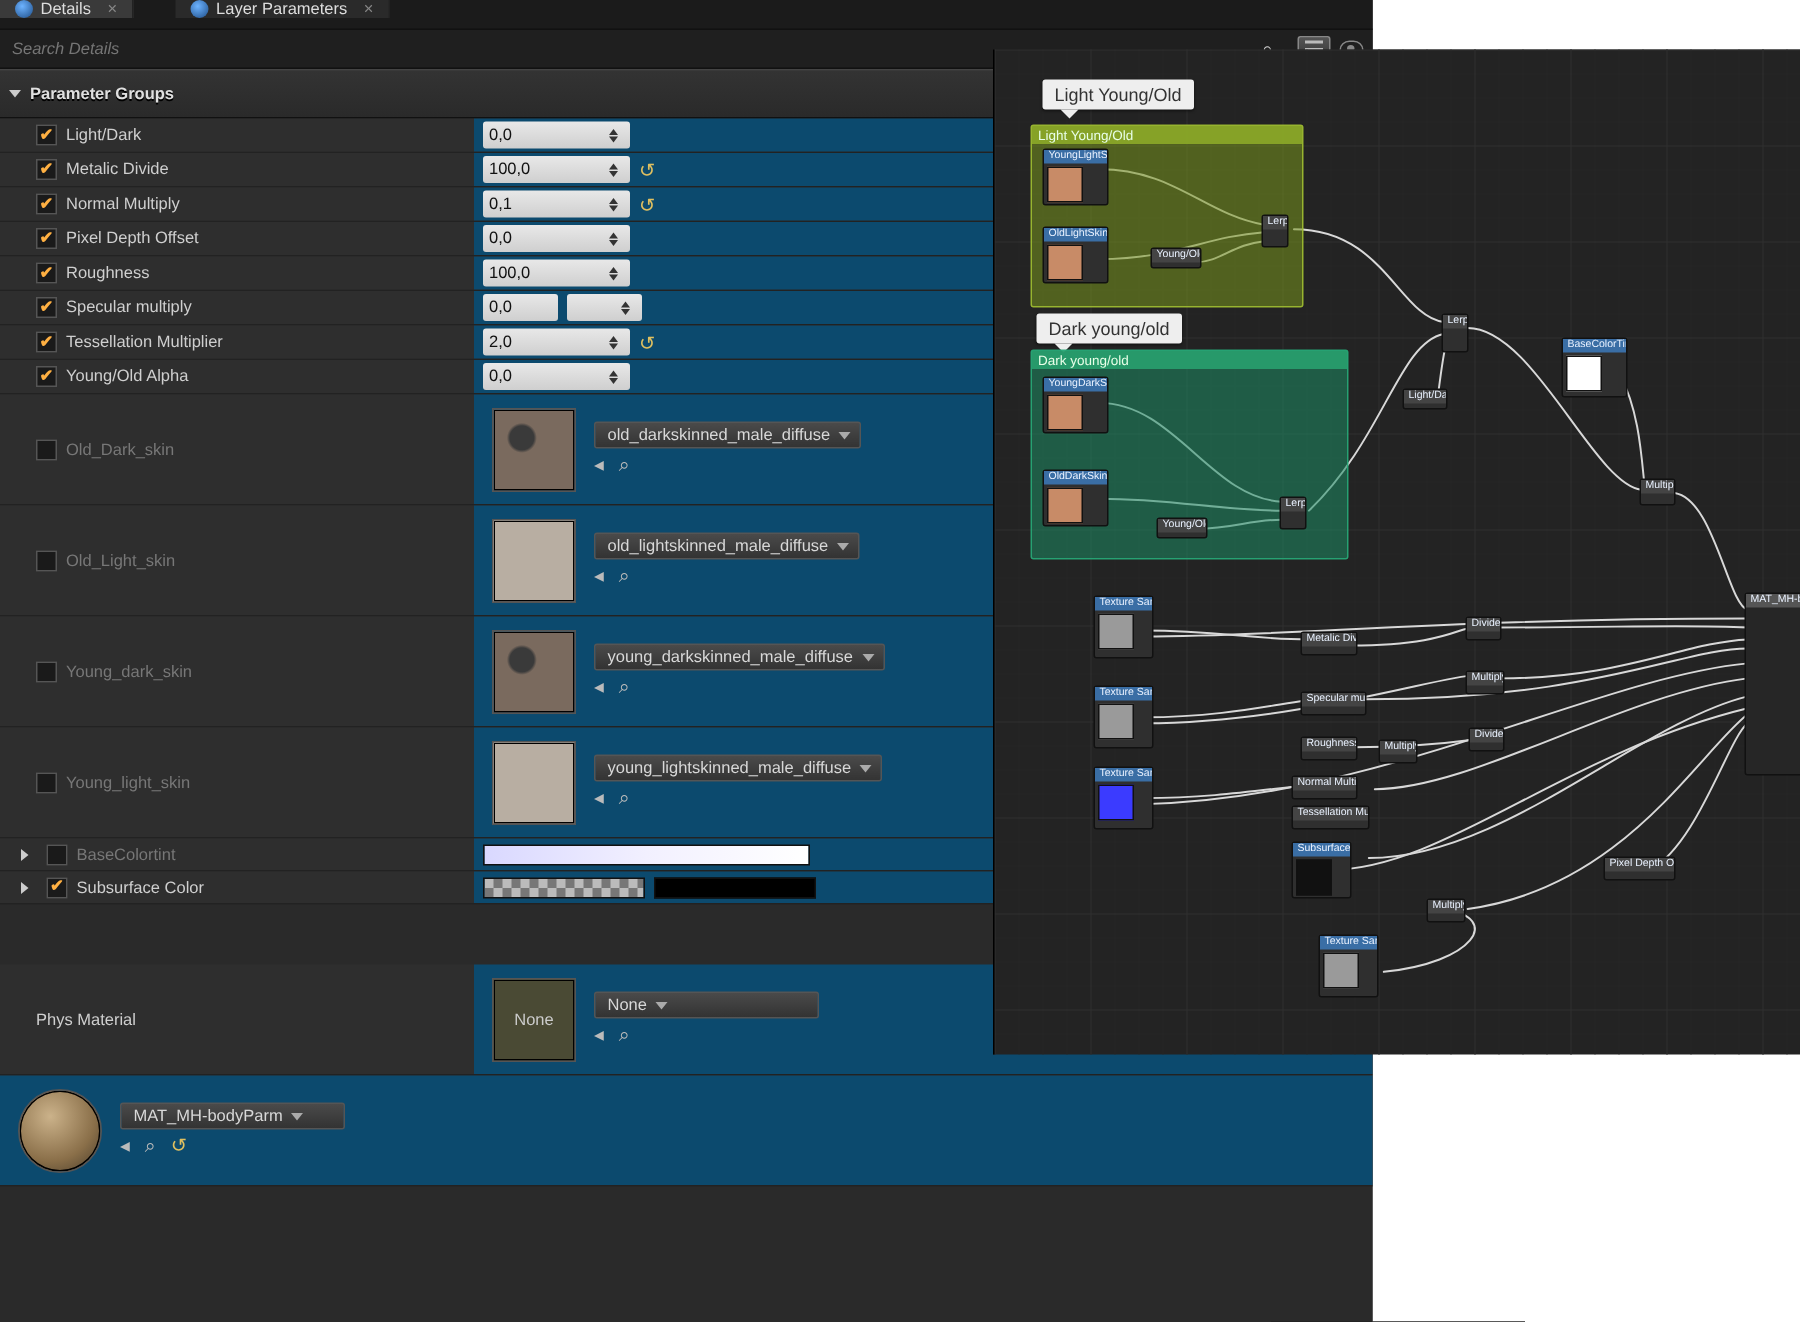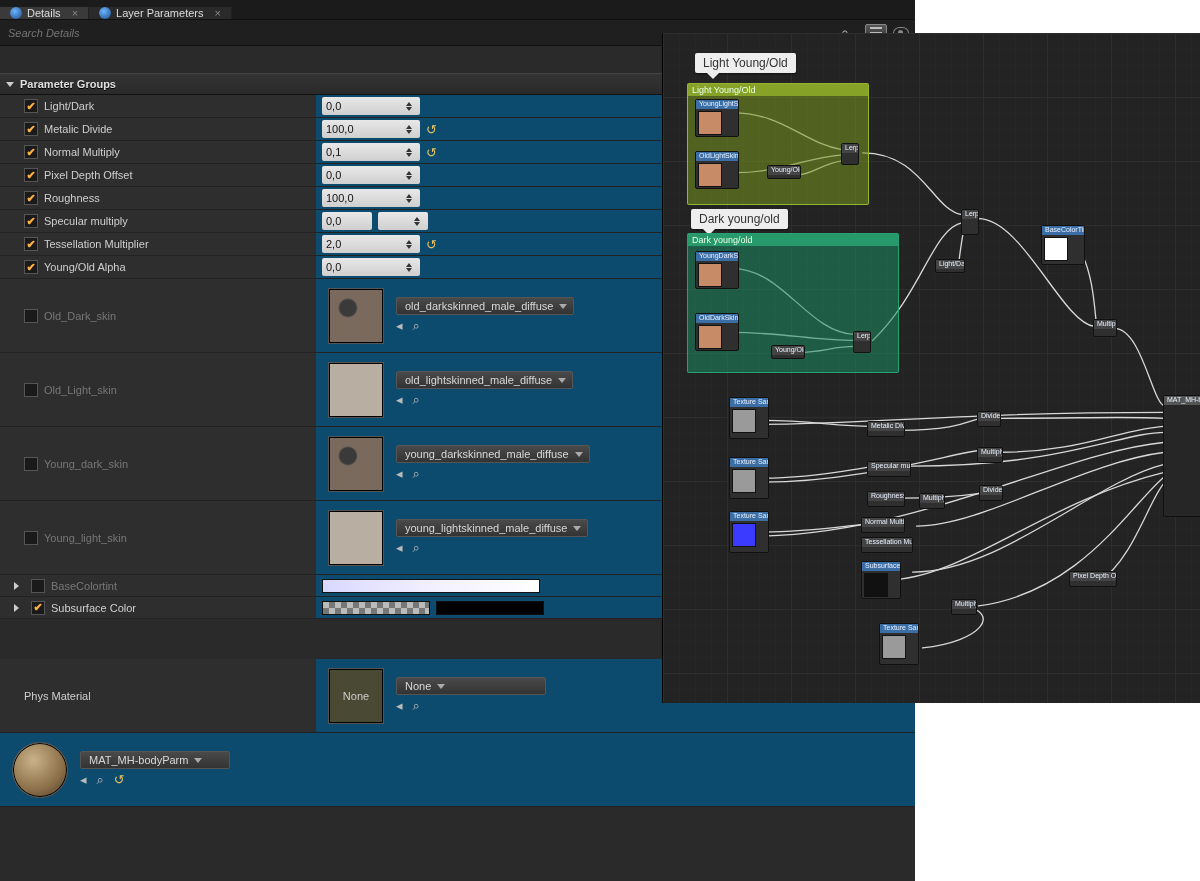--- a/index.html
+++ b/index.html
@@ -1,32 +1,32 @@
 <!DOCTYPE html>
 <html><head>
 <meta charset="utf-8">
 <style>
   * { box-sizing: border-box; margin: 0; padding: 0; font-family: "Segoe UI", Tahoma, sans-serif; }
   body { background:#1a1a1a; color:#c8c8c8; font-size:11px; width:1200px; height:881px; overflow:hidden; position:relative; }
   .details-panel { position:absolute; left:0; top:0; width:915px; height:881px; background:#2a2a2a; }
   
-  .tabbar { height:20px; background:#1b1b1b; display:flex; align-items:flex-end; border-bottom:1px solid #111; }
+  .tabbar { height:20px; background:#1b1b1b; display:flex; align-items:flex-start; border-bottom:1px solid #111;gap:28px; }
   .tab { display:flex; align-items:center; gap:5px; padding:0 10px; background:#3a3a3a; border-right:1px solid #222; color:#ddd; position:relative; }
   .tab .icon-info { width:12px; height:12px; border-radius:50%; background:radial-gradient(circle at 40% 35%, #6db3ff, #1d4d88); display:inline-block; }
   .tab .close-x { color:#888; margin-left:6px; }
   
   .searchbar { display:flex; align-items:center; background:#1f1f1f; height:26px; border-bottom:1px solid #111; }
   .searchbar input { flex:1; background:transparent; border:none; color:#bbb; padding:0 8px; font-size:11px; font-style:italic; outline:none; }
   .search-icon { width:20px; height:20px; margin-right:4px; display:flex; align-items:center; justify-content:center; color:#ccc; font-size:14px; }
   .opts-icon { width:22px; height:18px; margin:0 6px; border:1px solid #888; border-radius:2px; background:linear-gradient(#555,#333); display:flex; flex-direction:column; justify-content:space-evenly; align-items:center; }
   .opts-icon span{ display:block; width:12px; height:2px; background:#bbb;}
   .eye-icon { width:16px; height:12px; margin-right:6px; border:1px solid #888; border-radius:50% / 60%; position:relative; }
   .eye-icon::after { content:""; position:absolute; width:5px; height:5px; background:#888; border-radius:50%; top:2px; left:4px; }
   
-  .section-header { background:linear-gradient(#333,#2a2a2a); height:22px; display:flex; align-items:center; padding:0 6px; font-weight:bold; color:#e0e0e0; text-shadow:0 1px 0 #000; border-top:1px solid #444; border-bottom:1px solid #111;margin-top:27px; }
+  .section-header { background:linear-gradient(#333,#2a2a2a); height:33px; display:flex; align-items:center; padding:0 6px; font-weight:bold; color:#e0e0e0; text-shadow:0 1px 0 #000; border-top:1px solid #444; border-bottom:1px solid #111; }
   .tri-down { display:inline-block; width:0; height:0; border-left:4px solid transparent; border-right:4px solid transparent; border-top:5px solid #ccc; margin-right:6px; }
   .tri-right { display:inline-block; width:0; height:0; border-top:4px solid transparent; border-bottom:4px solid transparent; border-left:5px solid #ccc; margin-right:6px; }
   
   .category { background:#353535; height:18px; display:flex; align-items:center; padding:0 6px; color:#ccc; border-bottom:1px solid #222; }
   
   .prop-row { display:flex; align-items:stretch; min-height:22px; border-bottom:1px solid #222; }
   .prop-row.tall { min-height:74px; }
   .prop-label { width:316px; background:#2e2e2e; display:flex; align-items:center; padding-left:24px; gap:6px; color:#cfcfcf; }
   .prop-value { flex:1; background:#0c4a6e; display:flex; align-items:center; padding:2px 6px; gap:6px; }
   .checkbox { width:14px; height:14px; background:#1a1a1a; border:1px solid #555; display:inline-flex; align-items:center; justify-content:center; color:#ffb042; font-weight:bold; font-size:11px; line-height:1; }

